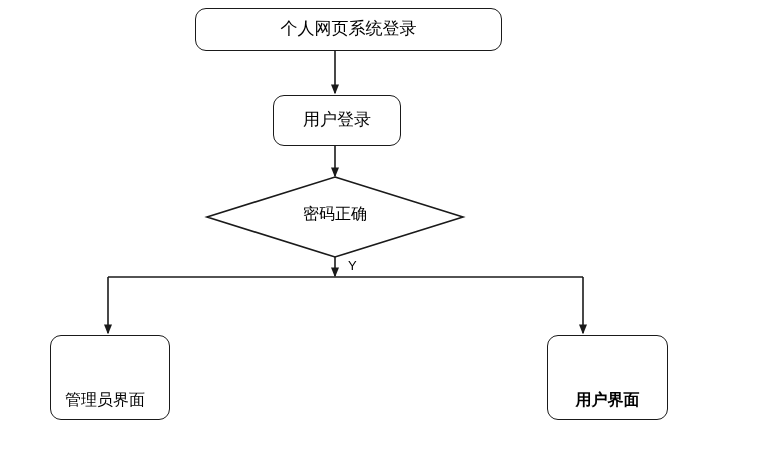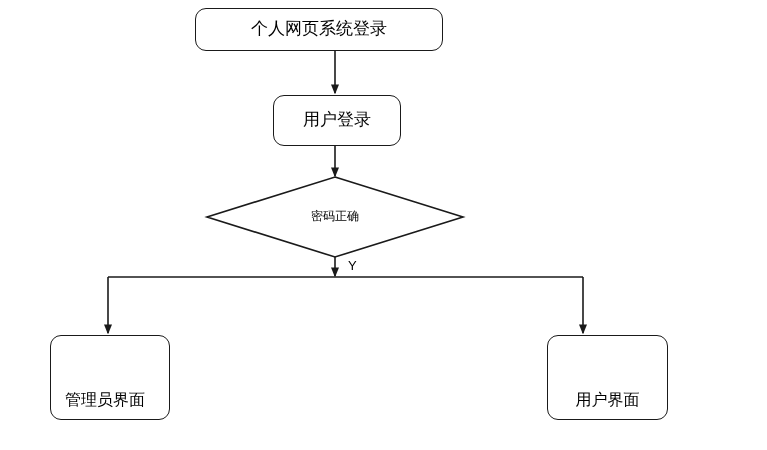--- a/index.html
+++ b/index.html
@@ -39,21 +39,21 @@
     white-space: pre-wrap;
   }
   .node-label {
     display: block;
     color: #000000;
   }
   
   #node-start {
     left: 195px;
     top: 8px;
-    width: 248px;
+    width: 307px;
     height: 43px;
     display: flex;
     align-items: center;
     justify-content: center;
     font-size: 17px;
   }
   
   #node-login {
     left: 273px;
     top: 95px;
@@ -61,27 +61,27 @@
     height: 51px;
     display: flex;
     align-items: center;
     justify-content: center;
     font-size: 17px;
   }
   
   #node-decision-label {
     position: absolute;
     left: 207px;
-    top: 196px;
+    top: 204px;
     width: 256px;
     height: 40px;
     display: flex;
-    align-items: center;
+    align-items: flex-start;
     justify-content: center;
-    font-size: 12px;
+    font-size: 16px;
     color: #000000;
   }
   
   #node-admin {
     left: 50px;
     top: 335px;
     width: 120px;
     height: 85px;
     padding: 11px 14px 12px 14px;
     font-size: 16px;
@@ -89,20 +89,21 @@
   }
   
   #node-user {
     left: 547px;
     top: 335px;
     width: 121px;
     height: 85px;
     padding: 11px 10px 0 10px;
     font-size: 16px;
     text-align: center;
+    font-weight: bold;
   }
   .edge-label {
     position: absolute;
     font-size: 13px;
     font-family: "Liberation Sans", sans-serif;
     color: #000000;
     line-height: 1;
   }
   #edge-label-yes {
     left: 348px;

